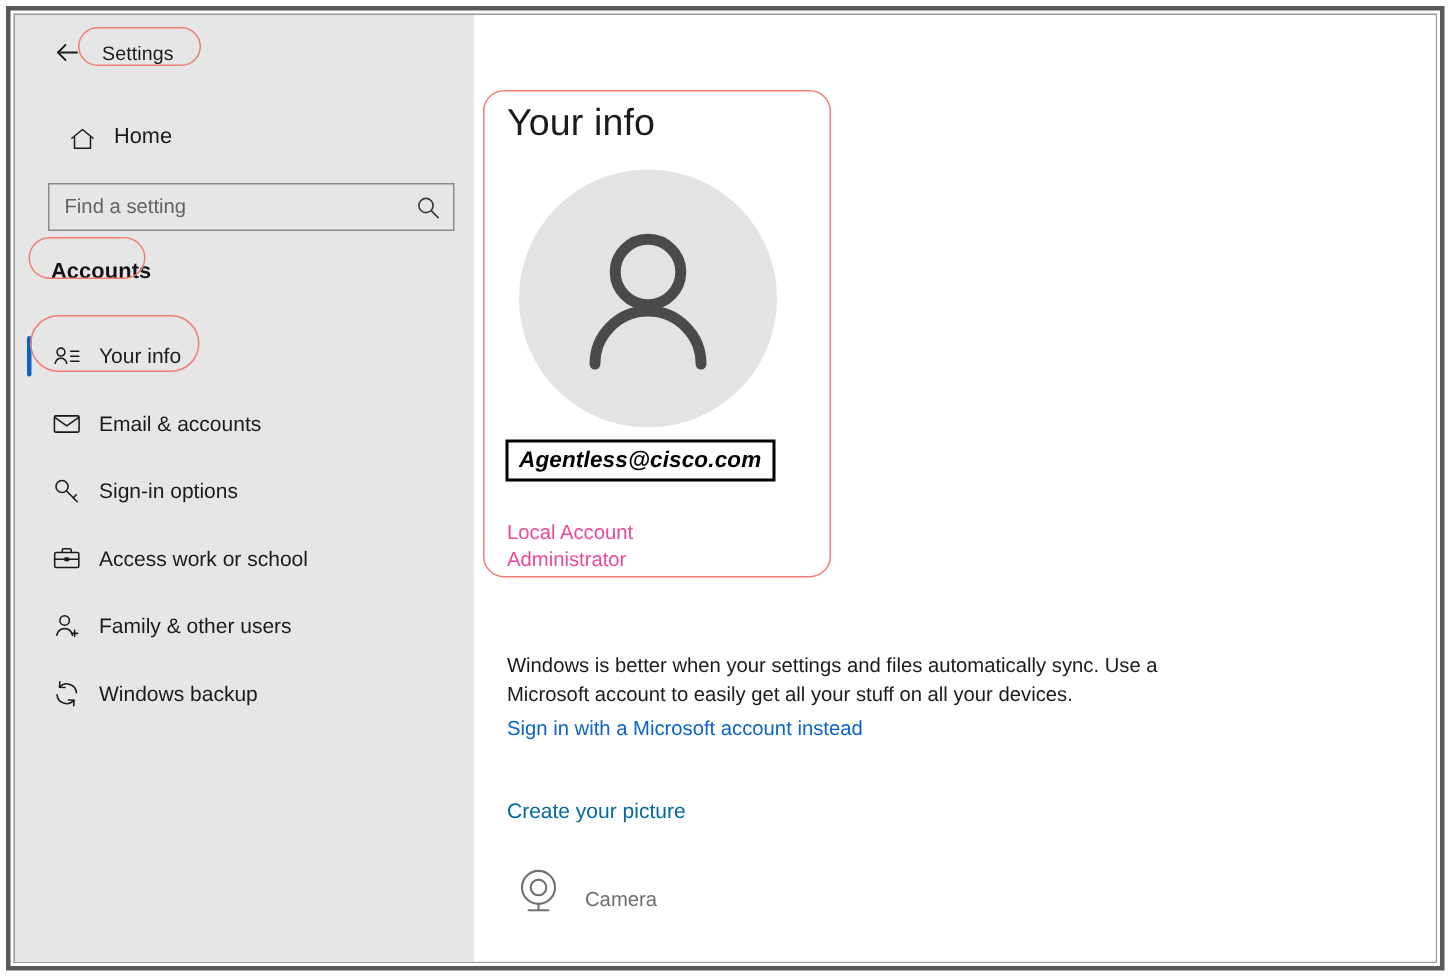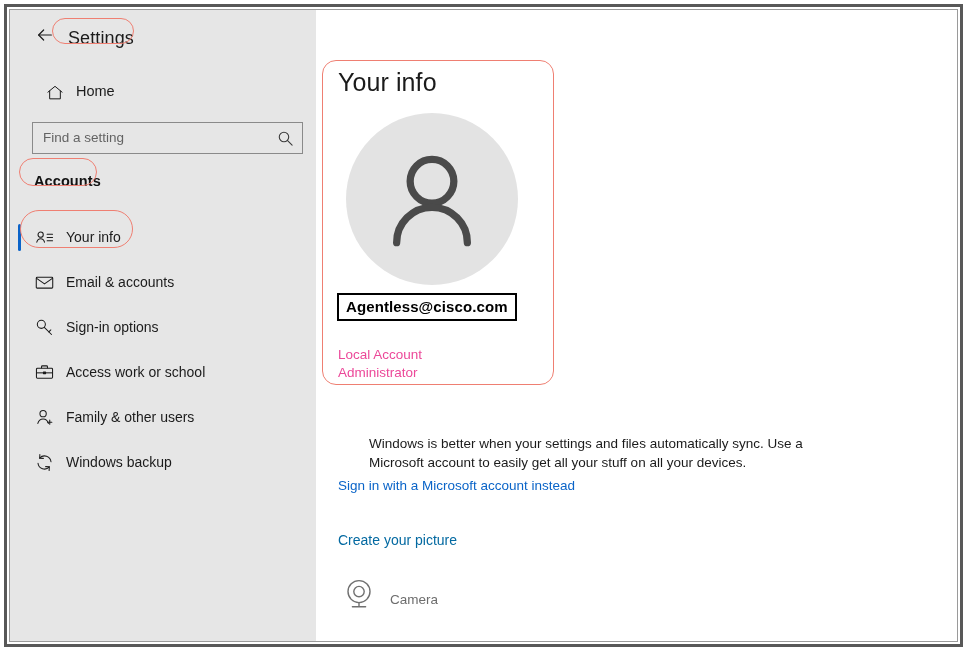--- a/index.html
+++ b/index.html
@@ -60,21 +60,21 @@
     position: absolute;
     left: 24px; top: 14px;
     width: 22px; height: 22px;
     color: #1b1b1b;
     display: flex; align-items: center; justify-content: center;
     cursor: pointer;
   }
   .settings-word {
     position: absolute;
     left: 58px; top: 18px;
-    font-size: 18px;
+    font-size: 13px;
     color: #1b1b1b;
     letter-spacing: .1px;
   }
 
   .home-row {
     position: absolute;
     left: 0; top: 65px;
     width: 306px; height: 36px;
     display: flex; align-items: center;
     cursor: pointer;
@@ -208,38 +208,38 @@
     position: absolute;
     left: 21px; top: 283px;
     padding: 3px 7px 4px 7px;
     background: #ffffff;
     border: 2px solid #000000;
     font-size: 15px;
     font-weight: bold;
     color: #000000;
     letter-spacing: .1px;
     white-space: nowrap;
+    font-style: italic;
   }
 
   .acct-type {
     position: absolute;
     left: 22px; top: 336px;
     font-size: 13.5px;
     color: #ec4899;
     line-height: 18px;
   }
 
   .sync-text {
     position: absolute;
     left: 22px; top: 424px;
     width: 450px;
     font-size: 13.5px;
     color: #1b1b1b;
     line-height: 19px;
-    margin-left: 31px;
   }
   .sync-link {
     position: absolute;
     left: 22px; top: 468px;
     font-size: 13.5px;
     color: #0a64c8;
     text-decoration: none;
     cursor: pointer;
   }
 

